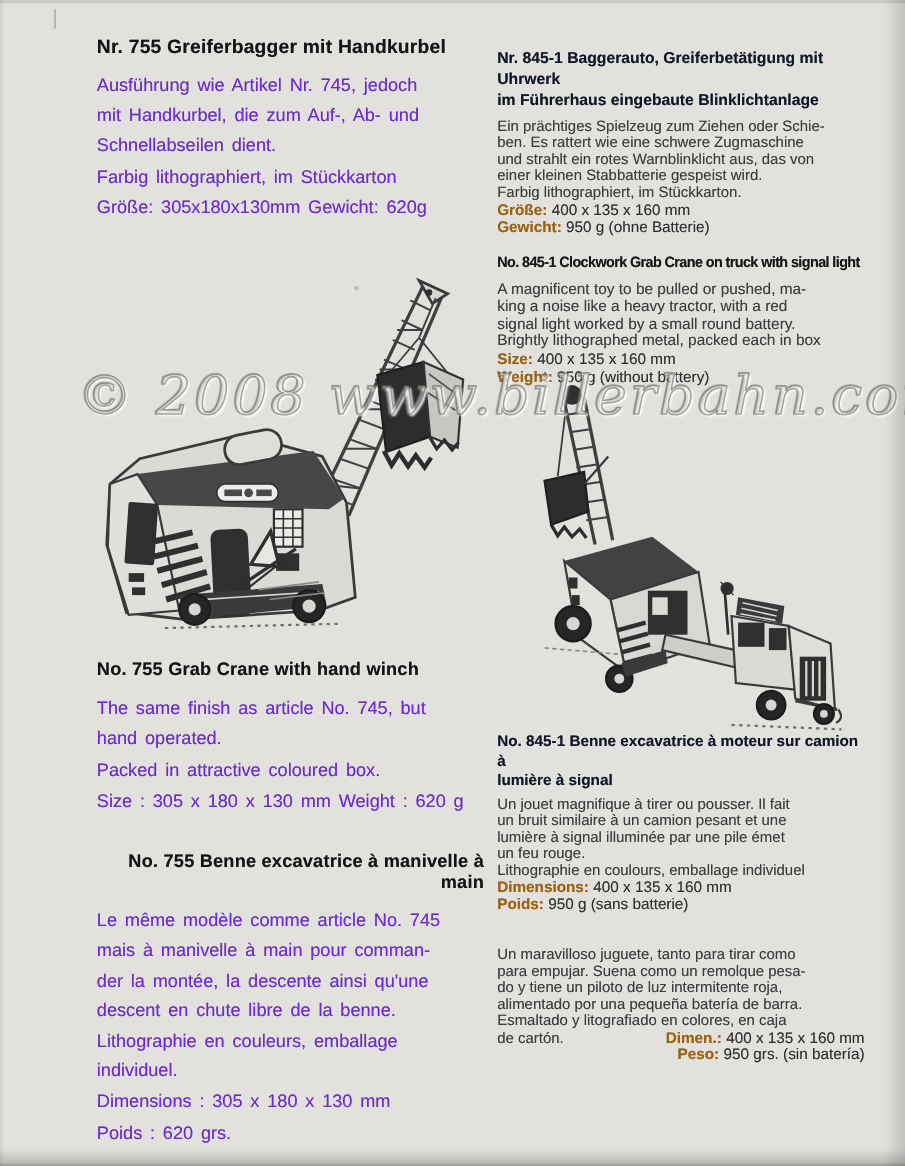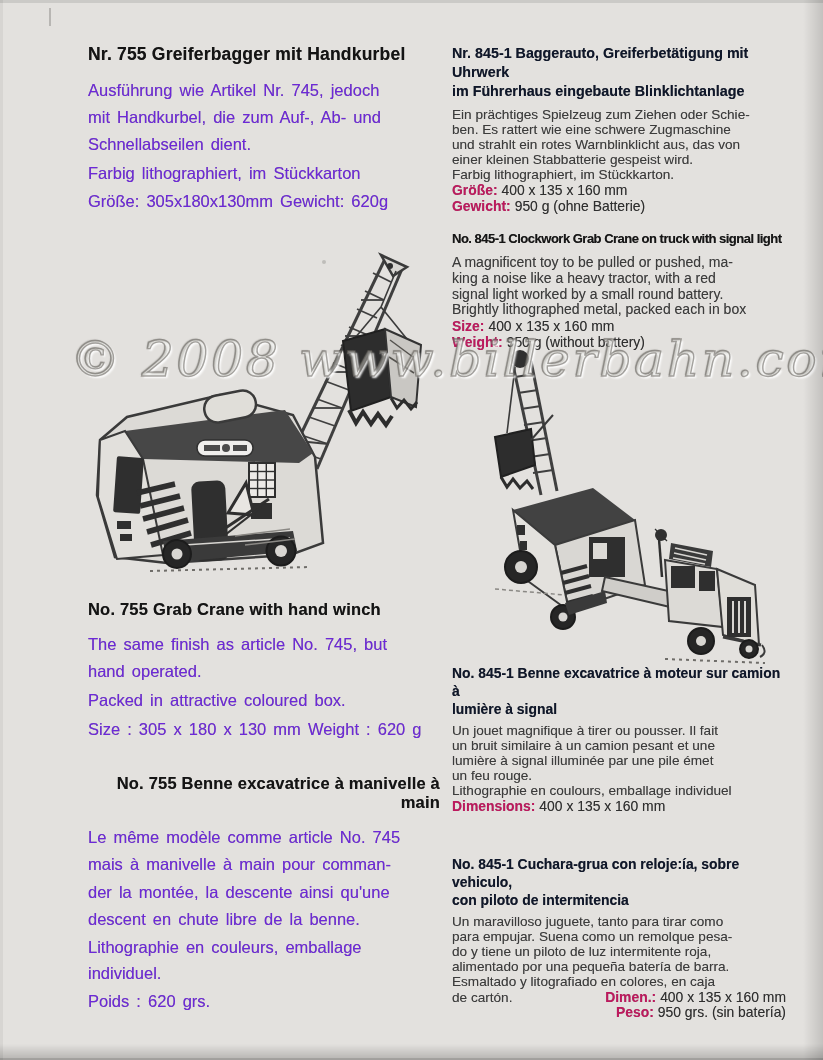--- a/index.html
+++ b/index.html
@@ -13,21 +13,21 @@
   
   .h-lg  { font-size:17.5px; font-weight:bold; color:#141414; letter-spacing:.2px; white-space:pre-line; text-shadow:0 0 .5px rgba(20,20,20,.55);}
   .body-lg { font-size:16.5px; line-height:27px; color:#6d28d9; white-space:pre-line; word-spacing:2.5px; text-shadow:0 0 .5px rgba(59,59,59,.45);}
   .mt12 { margin-top:12px; } .mt2 { margin-top:2px; } .mt6 { margin-top:6px; } .mt1 { margin-top:1px; }
 
   
   .h-sm { font-size:14.3px; font-weight:bold; color:#0f172a; line-height:19px; white-space:pre-line; text-shadow:0 0 .5px rgba(22,22,22,.55);}
   .h-cond { font-size:13.6px; font-weight:bold; color:#161616; letter-spacing:-.55px; white-space:nowrap; transform:scaleX(.96); transform-origin:left; text-shadow:0 0 .5px rgba(22,22,22,.55);}
   .body-sm { font-size:13.6px; line-height:15.1px; color:#3c3c3c; white-space:pre-line; text-shadow:0 0 .5px rgba(60,60,60,.45);}
   .spec { font-size:13.9px; line-height:15.6px; color:#2f2f2f; text-shadow:0 0 .5px rgba(47,47,47,.45);}
-  .spec .lab { font-weight:bold; color:#be185d; margin-right:4px; }
+  .spec .lab { font-weight:bold; color:#a16207; margin-right:4px; }
   .row-split { display:flex; justify-content:space-between; align-items:baseline; }
   .t-right { text-align:right; }
 
   .watermark {
     position:absolute; left:70px; top:331px; z-index:5; white-space:nowrap;
     font-family:"DejaVu Serif", serif; font-style:italic;
     font-size:49px; letter-spacing:2.5px;
     color:rgba(227,225,222,.38);
     -webkit-text-stroke:1.4px rgba(108,105,100,.6);
     text-shadow:2px 2px 2px rgba(255,255,255,.95), -1px -1px 1px rgba(90,88,84,.3);
@@ -43,21 +43,21 @@
   .edge-right  { right:0; top:0; width:20px; height:1060px; background:linear-gradient(to right, rgba(0,0,0,0), rgba(0,0,0,.14)); }
   .edge-bottom { left:0; bottom:0; width:823px; height:14px; background:linear-gradient(to bottom, rgba(0,0,0,0), rgba(0,0,0,.18)); border-bottom:2px solid rgba(0,0,0,.28); }
   .artifact-dash { position:absolute; left:49px; top:8px; width:2px; height:18px; background:#b8b6b3; z-index:3; }
   .artifact-dot  { position:absolute; left:322px; top:260px; width:4px; height:4px; border-radius:50%; background:#bfbdba; z-index:3; }
 </style>
 </head>
 <body>
 
 <div class="page">
 
-  <div class="sec" style="left:88px; top:44px; width:352px;">
+  <div class="sec" style="left:88px; top:32px; width:352px;">
     <div class="h-lg">Nr. 755  Greiferbagger mit Handkurbel</div>
     <div class="body-lg mt12">Ausführung wie Artikel Nr. 745, jedoch
 mit Handkurbel, die zum Auf-, Ab- und
 Schnellabseilen dient.</div>
     <div class="body-lg mt2">Farbig lithographiert, im Stückkarton</div>
     <div class="body-lg mt1">Größe: 305x180x130mm Gewicht: 620g</div>
   </div>
 
   <div class="sec" style="left:452px; top:44px; width:334px;">
     <div class="h-sm">Nr. 845-1  Baggerauto, Greiferbetätigung mit Uhrwerk
@@ -246,37 +246,37 @@
   </div>
 
   <div class="sec" style="left:88px; top:774px; width:352px;">
     <div class="h-lg" style="font-size:16.5px;text-align:right;">No. 755 Benne excavatrice à manivelle à main</div>
     <div class="body-lg mt12" style="line-height:27.3px;">Le même modèle comme article No. 745
 mais à manivelle à main pour comman-
 der la montée, la descente ainsi qu'une
 descent en chute libre de la benne.</div>
     <div class="body-lg mt1" style="line-height:26px;">Lithographie en couleurs, emballage
 individuel.</div>
+    <div class="body-lg mt2">Dimensions : 305 x 180 x 130 mm</div>
     <div class="body-lg mt2">Poids : 620 grs.</div>
   </div>
 
   <div class="sec" style="left:452px; top:664px; width:334px;">
     <div class="h-sm" style="font-size:13.9px; line-height:18px;">No. 845-1 Benne excavatrice à moteur sur camion à
 lumière à signal</div>
     <div class="body-sm mt6" style="line-height:14.9px;">Un jouet magnifique à tirer ou pousser. Il fait
 un bruit similaire à un camion pesant et une
 lumière à signal illuminée par une pile émet
 un feu rouge.
 Lithographie en coulours, emballage individuel</div>
     <div class="spec" style="line-height:15.2px;"><span class="lab">Dimensions:</span><span>400 x 135 x 160 mm</span></div>
+    <div class="spec" style="line-height:15.2px;"><span class="lab">Poids:</span><span>950 g (sans batterie)</span></div>
   </div>
 
   <div class="sec" style="left:452px; top:855px; width:334px;">
-    <div class="h-sm" style="font-size:13.9px; line-height:18px;">No. 845-1  Cuchara-grua con reloje:ía, sobre vehiculo,
-con piloto de intermitencia</div>
     <div class="body-sm mt6" style="line-height:14.9px;">Un maravilloso juguete, tanto para tirar como
 para empujar. Suena como un remolque pesa-
 do y tiene un piloto de luz intermitente roja,
 alimentado por una pequeña batería de barra.
 Esmaltado y litografiado en colores, en caja</div>
     <div class="row-split">
       <span class="body-sm">de cartón.</span>
       <span class="spec"><span class="lab">Dimen.:</span><span>400 x 135 x 160 mm</span></span>
     </div>
     <div class="spec t-right"><span class="lab">Peso:</span><span>950 grs. (sin batería)</span></div>

